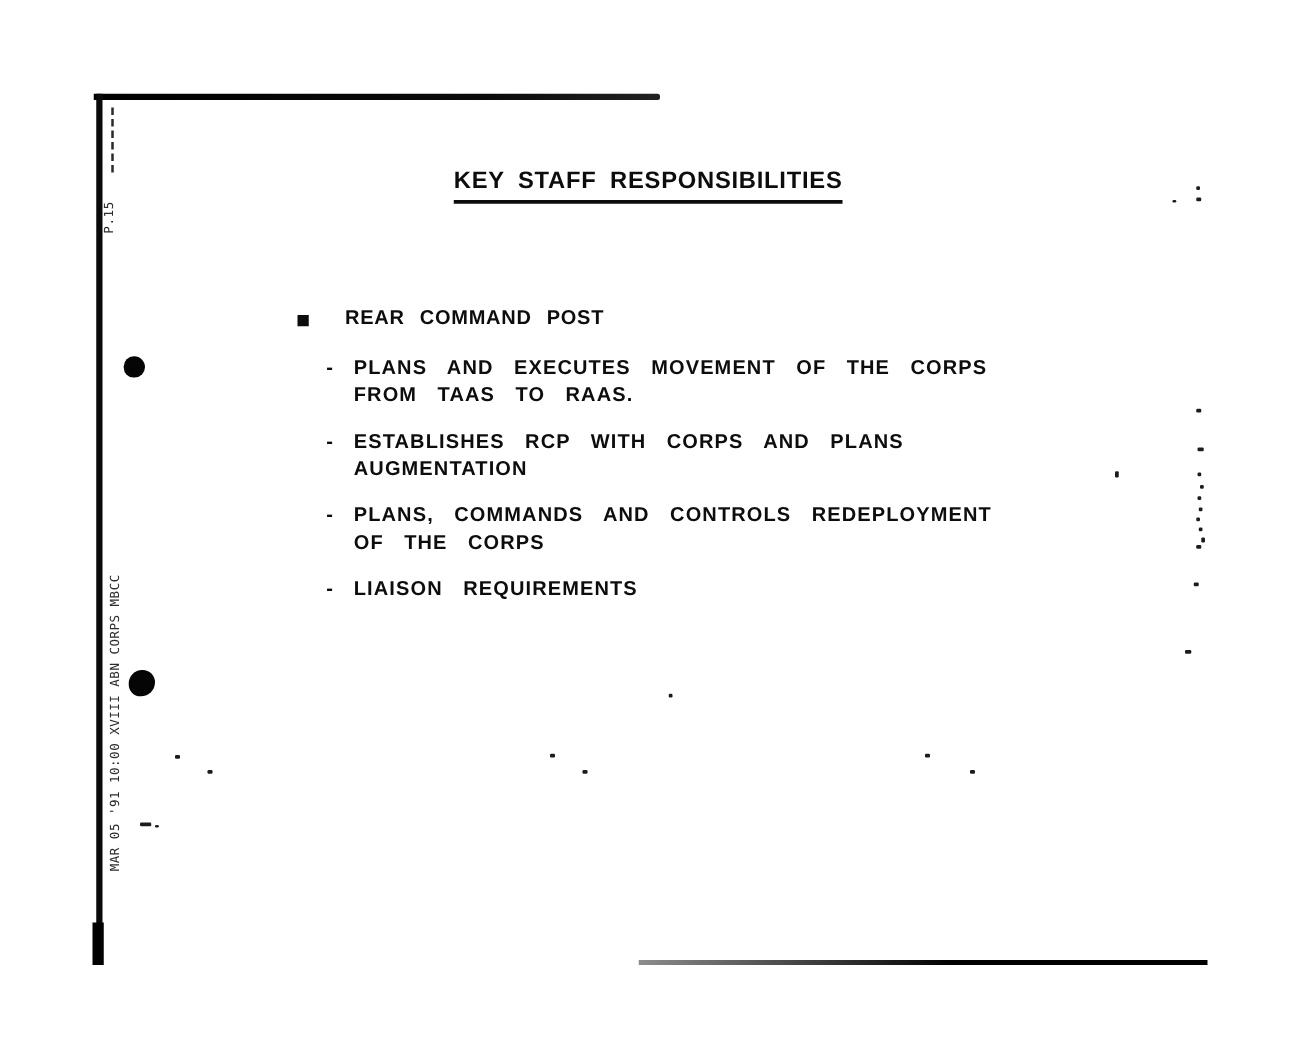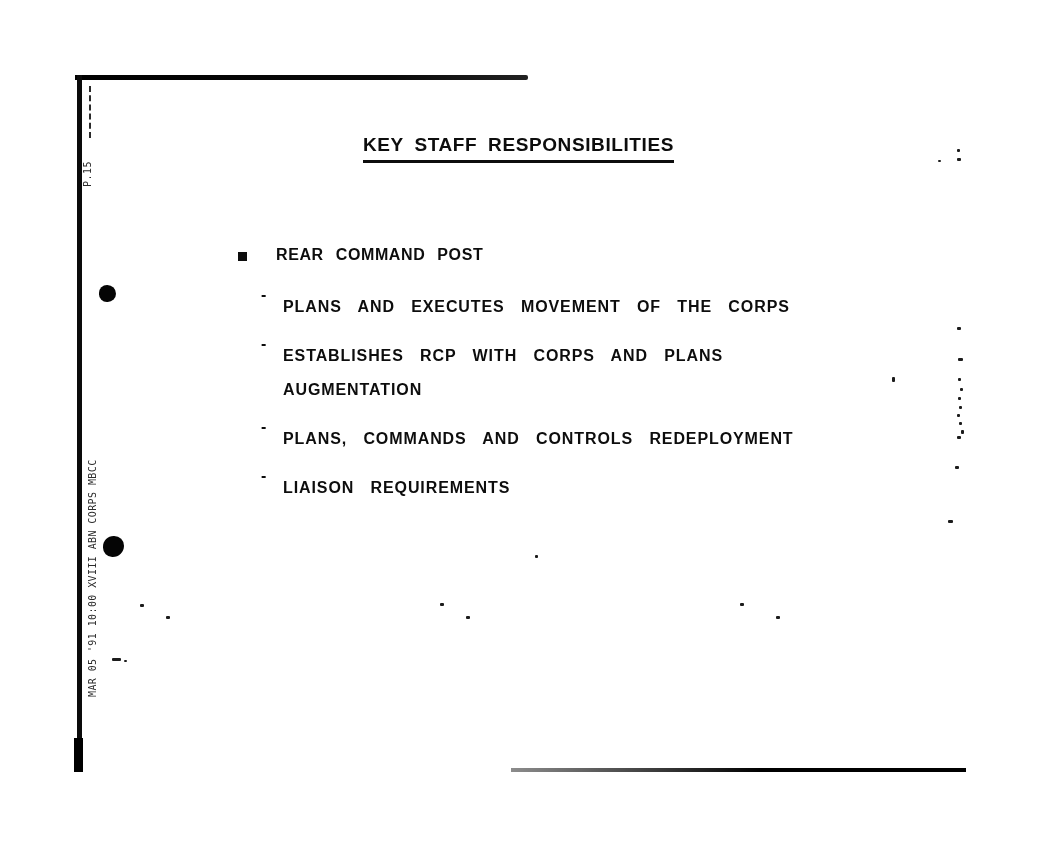--- a/index.html
+++ b/index.html
@@ -132,21 +132,21 @@
     letter-spacing: 0.9px;
     word-spacing: 11px;
     line-height: 22px;
     color: #0d0d0d;
   }
   .sub-item .marker {
     width: 22px;
     flex: 0 0 22px;
   }
   .sub-item .lines { flex: 1; }
-  .sub-item .line { white-space: nowrap; margin-top: 12px; }
+  .sub-item .line { white-space: nowrap; }
 
   
   .speck {
     position: absolute;
     background: #1c1c1c;
     border-radius: 1px;
   }
 </style>
 </head>
 <body>
@@ -171,35 +171,37 @@
     <span class="sq-bullet"></span>
     <span>REAR COMMAND POST</span>
   </div>
 
   <div class="sub-items">
 
     <div class="sub-item">
       <span class="marker">-</span>
       <div class="lines">
         <div class="line">PLANS AND EXECUTES MOVEMENT OF THE CORPS</div>
+        <div class="line">FROM TAAS TO RAAS.</div>
       </div>
     </div>
 
     <div class="sub-item">
       <span class="marker">-</span>
       <div class="lines">
         <div class="line">ESTABLISHES RCP WITH CORPS AND PLANS</div>
         <div class="line">AUGMENTATION</div>
       </div>
     </div>
 
     <div class="sub-item">
       <span class="marker">-</span>
       <div class="lines">
         <div class="line">PLANS, COMMANDS AND CONTROLS REDEPLOYMENT</div>
+        <div class="line">OF THE CORPS</div>
       </div>
     </div>
 
     <div class="sub-item">
       <span class="marker">-</span>
       <div class="lines">
         <div class="line">LIAISON REQUIREMENTS</div>
       </div>
     </div>
 

